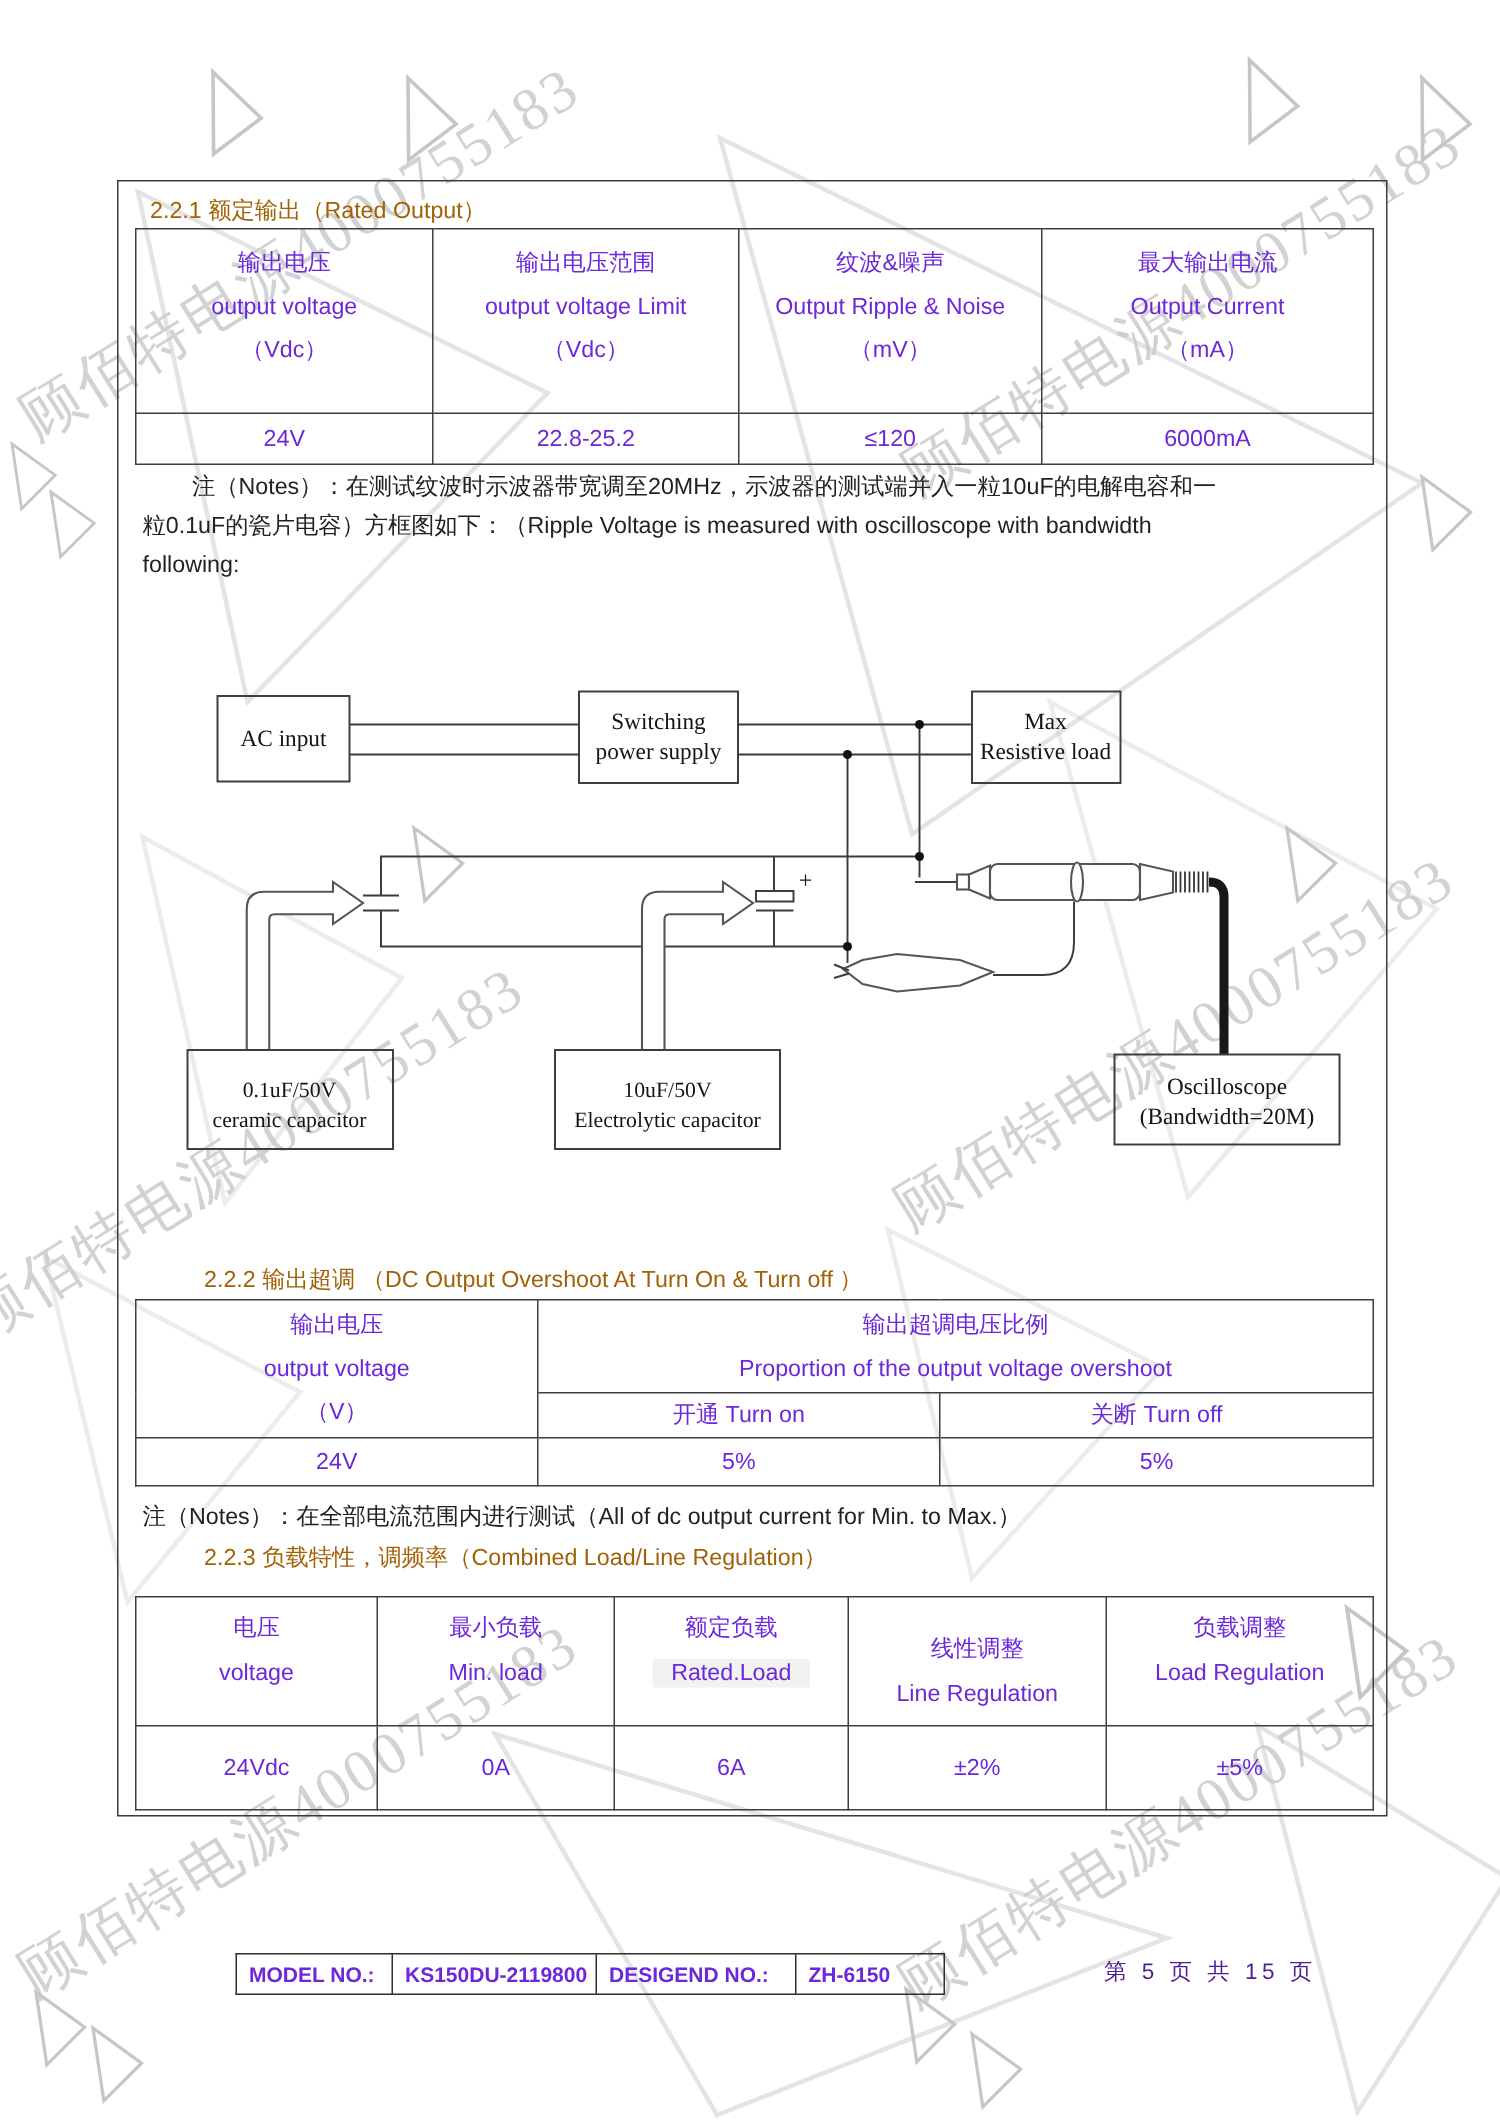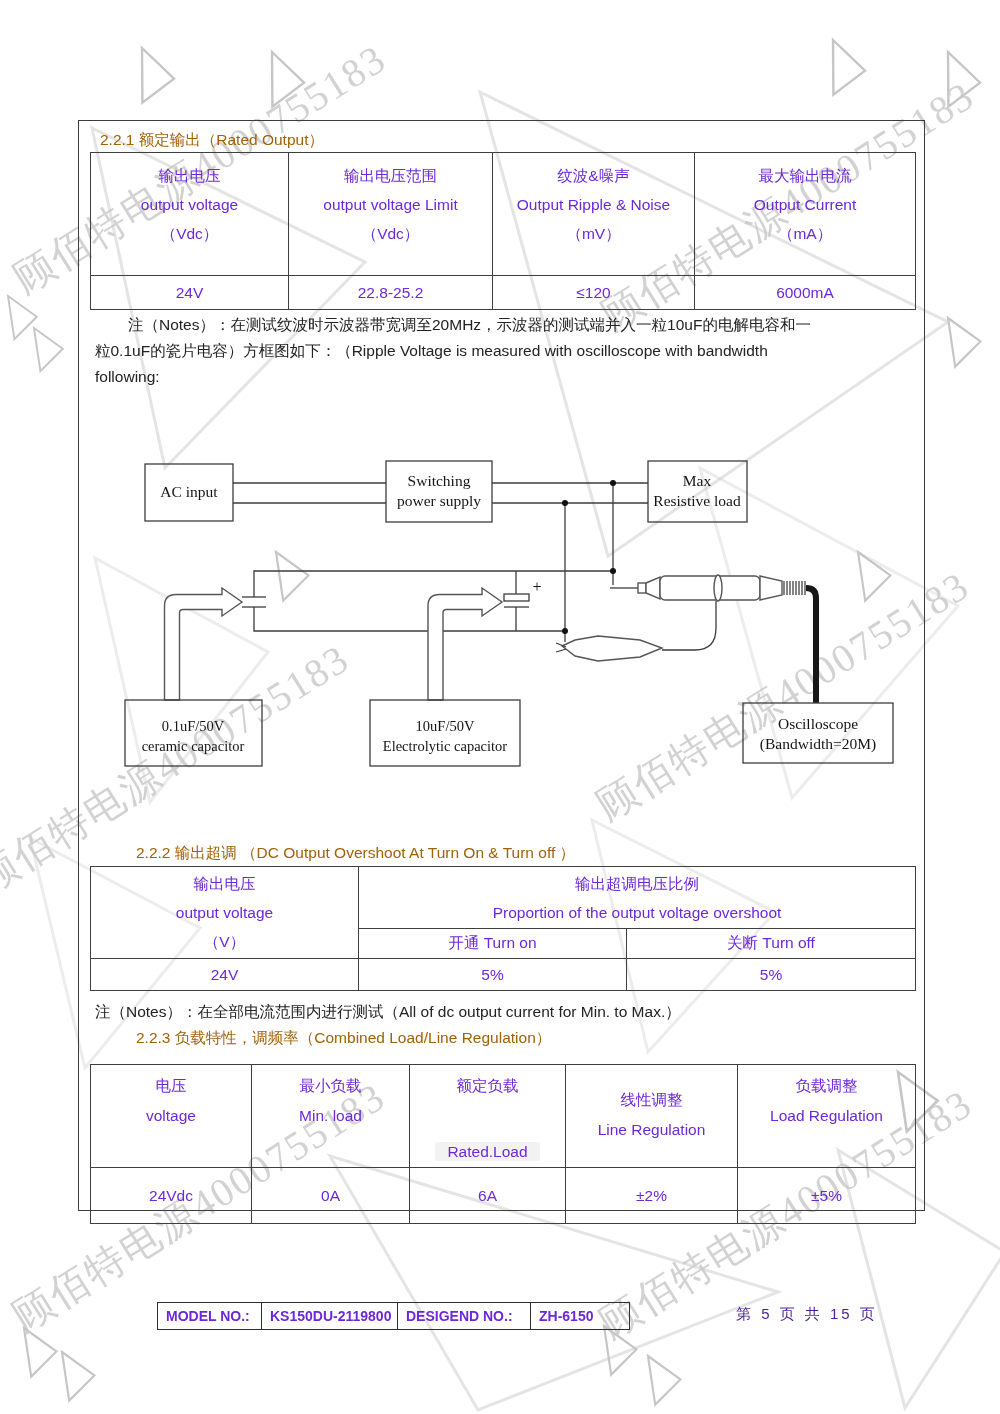--- a/index.html
+++ b/index.html
@@ -245,21 +245,21 @@
         <td style="padding-top:6px;">
           <span class="hline" style="line-height:30px;">电压</span>
           <span class="hline" style="line-height:30px;">voltage</span>
         </td>
         <td style="padding-top:6px;">
           <span class="hline" style="line-height:30px;">最小负载</span>
           <span class="hline" style="line-height:30px;">Min. load</span>
         </td>
         <td style="padding-top:6px;">
           <span class="hline" style="line-height:30px;">额定负载</span>
-          <span class="hline" style="line-height:30px;margin-top:36px;"><span class="hl">Rated.Load</span></span>
+          <span class="hline" style="line-height:30px;"><span class="hl">Rated.Load</span></span>
         </td>
         <td style="padding-top:20px;">
           <span class="hline" style="line-height:30px;">线性调整</span>
           <span class="hline" style="line-height:30px;">Line Regulation</span>
         </td>
         <td style="padding-top:6px;">
           <span class="hline" style="line-height:30px;">负载调整</span>
           <span class="hline" style="line-height:30px;">Load Regulation</span>
         </td>
       </tr>

